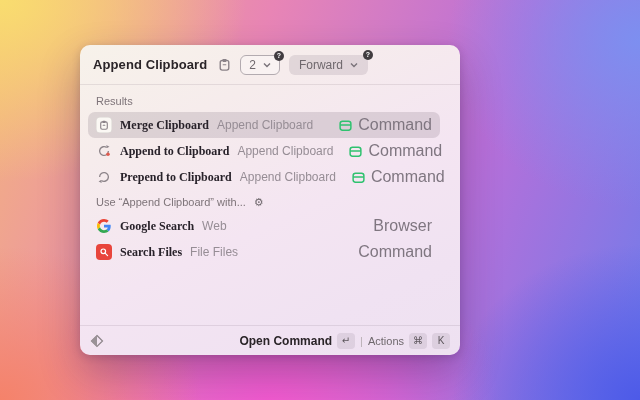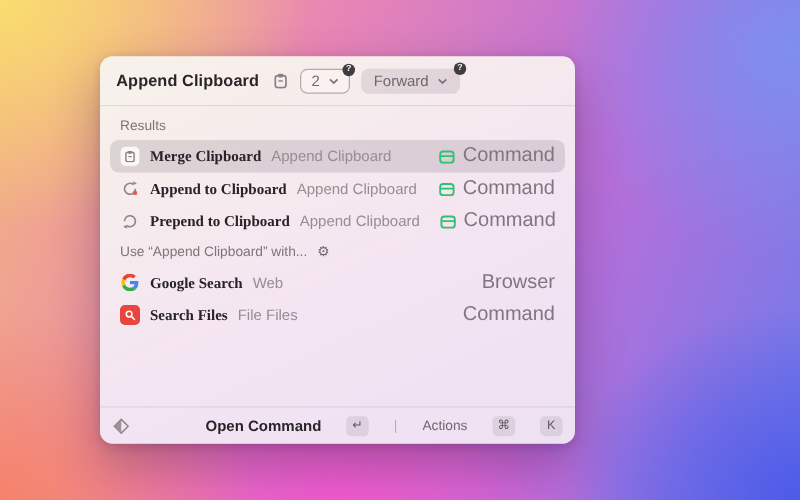--- a/index.html
+++ b/index.html
@@ -36,21 +36,21 @@
     font-size:12px; color:#6f686d; border-radius:6px; height:20px;
   }
   .dropdown.bordered { border:1px solid #b3abb0; background:rgba(255,255,255,0.30); padding:0 8px; }
   .dropdown.filled { background:rgba(150,138,148,0.22); padding:0 10px; }
   .help-badge {
     position:absolute; top:-5px; right:-5px;
     width:10px; height:10px; border-radius:50%;
     background:#413c40; color:#fff;
     font-size:7px; line-height:10px; text-align:center; font-weight:700;
   }
-  .list { padding:4px 8px 0 8px; }
+  .list { padding:4px 20px 0 8px; }
   .section-label {
     display:flex; align-items:center; gap:8px;
     font-size:11px; color:#7e7479; padding:6px 8px 5px 8px;
   }
   .gear { font-size:11px; color:#6f686d; line-height:1; cursor:default; }
   .row {
     display:flex; align-items:center; gap:8px;
     height:26px; padding:0 8px; border-radius:7px;
   }
   .row.selected { background:rgba(96,78,94,0.17); }
@@ -66,21 +66,21 @@
   .icon-plain { width:16px; height:16px; flex:0 0 16px; display:flex; align-items:center; justify-content:center; }
   .icon-red {
     width:16px; height:16px; border-radius:4px; flex:0 0 16px;
     display:flex; align-items:center; justify-content:center; background:#e8453c;
   }
   .footer {
     position:absolute; left:0; right:0; bottom:0; height:30px;
     display:flex; align-items:center; padding:0 10px;
     border-top:1px solid rgba(60,40,60,0.10);
   }
-  .footer-right { margin-left:auto; display:flex; align-items:center; gap:20px; }
+  .footer-right { margin-left:auto; display:flex; align-items:center; gap:5px; }
   .open-cmd { font-size:12px; font-weight:700; color:#2a2428; }
   .key {
     min-width:18px; height:16px; padding:0 4px; border-radius:4px;
     background:rgba(70,50,70,0.10); color:#5d565c;
     display:flex; align-items:center; justify-content:center; font-size:10px;
   }
   .vdiv { color:#b7aeb4; font-size:11px; }
   .actions-label { font-size:11px; color:#6f686d; }
 </style>
 </head>

